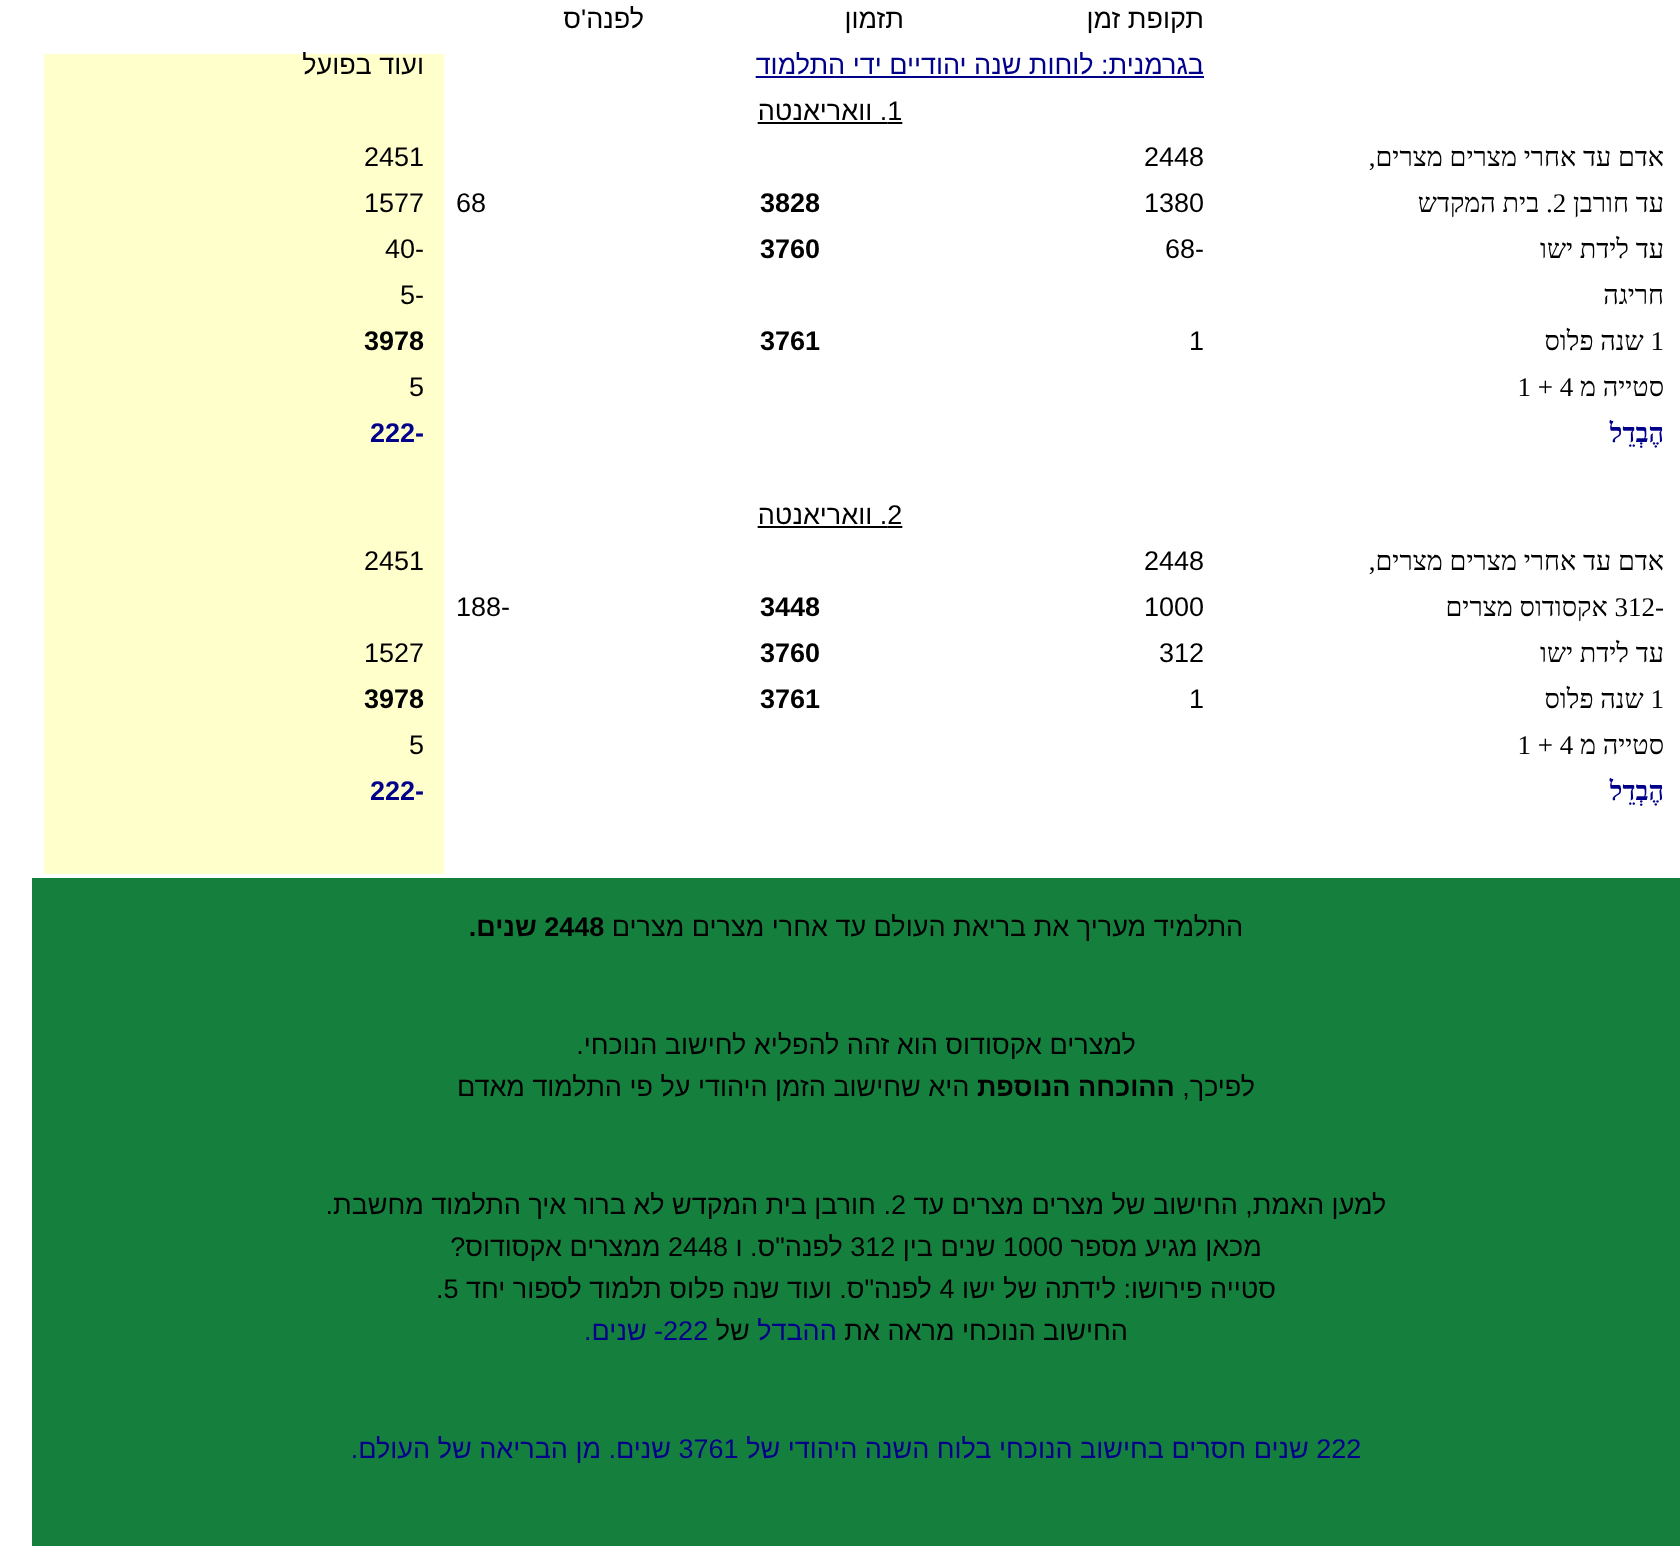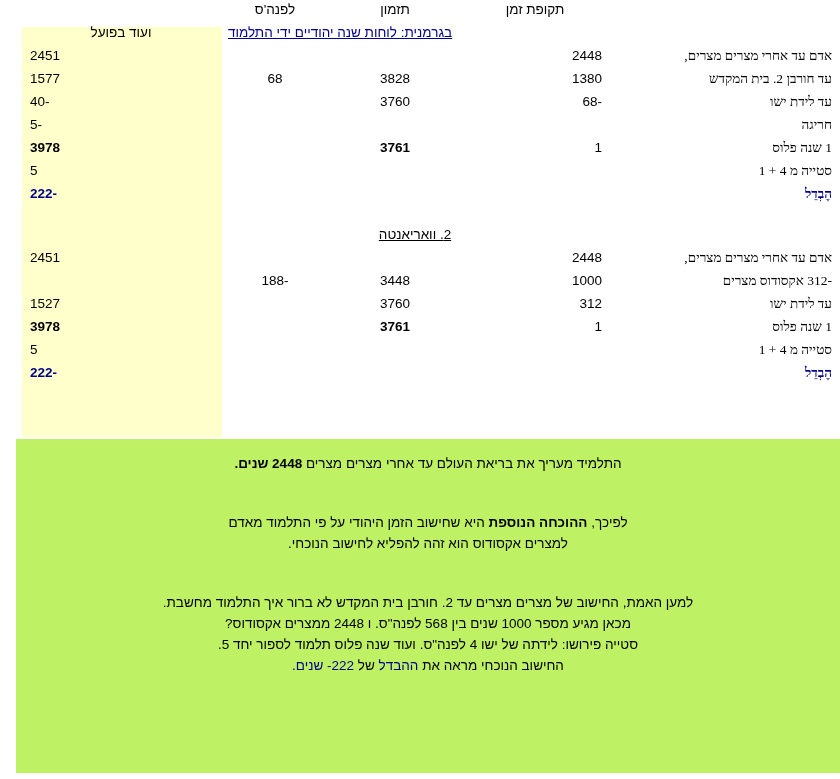--- a/index.html
+++ b/index.html
@@ -45,49 +45,49 @@
     table-layout: fixed;
   }
   table.main td {
     padding: 2px 8px 2px 8px;
     vertical-align: top;
     white-space: nowrap;
   }
   
   .c-label   { width: 230px; text-align: right; font-family: Liberation Serif, serif; }
   .c-tkufa   { width: 150px; }
-  .c-tizmun  { width: 130px; text-align: center; }
-  .c-lifnei  { width: 110px; text-align: center; }
-  .c-bpoal   { width: 198px; text-align: left; }
+  .c-tizmun  { width: 130px; text-align: center; font-weight: bold; }
+  .c-lifnei  { width: 110px; text-align: left; }
+  .c-bpoal   { width: 198px; text-align: right; }
 
   .hdr {
     font-weight: normal;
-    text-align: center;
+    text-align: right;
     padding-bottom: 4px;
   }
   .row-h { height: 23px; }
   .bold { font-weight: bold; }
   .blue { color: #00008b; }
   .uline { text-decoration: underline; }
-  .center { text-align: left; }
+  .center { text-align: right; }
   .sect-title {
     text-align: center;
     text-decoration: underline;
     padding-top: 6px;
   }
   .spacer-row td { height: 14px; padding: 0; }
 
   
   #note-box {
     position: absolute;
     top: 439px;
     right: 0px;
     width: 824px;
     height: 334px;
-    background: #bef264;
+    background: #15803d;
     box-sizing: border-box;
     padding: 14px 22px 10px 22px;
     direction: rtl;
     font-size: 13.5px;
     line-height: 21px;
   }
   #note-box p {
     margin: 0 0 0 0;
   }
   .np {
@@ -122,20 +122,25 @@
         <td class="hdr">תזמון</td>
         <td class="hdr">לפנה'ס</td>
         <td class="hdr"></td>
       </tr>
       <tr class="row-h">
         <td></td>
         <td colspan="3" class="center uline blue">בגרמנית: לוחות שנה יהודיים ידי התלמוד</td>
         <td class="hdr">ועוד בפועל</td>
       </tr>
 
+      <tr class="row-h">
+        <td></td>
+        <td colspan="3" class="sect-title">1. וואריאנטה</td>
+        <td></td>
+      </tr>
 
       <tr class="row-h">
         <td class="c-label">אדם עד אחרי מצרים מצרים,</td>
         <td class="c-tkufa">2448</td>
         <td class="c-tizmun"></td>
         <td class="c-lifnei"></td>
         <td class="c-bpoal">2451</td>
       </tr>
       <tr class="row-h">
         <td class="c-label">עד חורבן 2. בית המקדש</td>
@@ -233,26 +238,27 @@
         <td class="c-bpoal">-222</td>
       </tr>
     </tbody>
   </table>
 </div>
 
 <div id="note-box">
   <p class="np"><span>התלמיד מעריך את בריאת העולם עד אחרי מצרים מצרים </span><span class="nb">2448 שנים.</span></p>
   <div class="gap"></div>
   <div class="gap"></div>
+  <p class="np">למצרים אקסודוס הוא זהה להפליא לחישוב הנוכחי.</p>
   <p class="np"><span>לפיכך, </span><span class="nb">ההוכחה הנוספת</span><span> היא שחישוב הזמן היהודי על פי התלמוד מאדם</span></p>
-  <p class="np">למצרים אקסודוס הוא זהה להפליא לחישוב הנוכחי.</p>
   <div class="gap"></div>
   <div class="gap"></div>
   <p class="np">למען האמת, החישוב של מצרים מצרים עד 2. חורבן בית המקדש לא ברור איך התלמוד מחשבת.</p>
-  <p class="np">מכאן מגיע מספר 1000 שנים בין 568 לפנה"ס. ו 2448 ממצרים אקסודוס?</p>
+  <p class="np">מכאן מגיע מספר 1000 שנים בין 312 לפנה"ס. ו 2448 ממצרים אקסודוס?</p>
   <p class="np">סטייה פירושו: לידתה של ישו 4 לפנה"ס. ועוד שנה פלוס תלמוד לספור יחד 5.</p>
   <p class="np"><span>החישוב הנוכחי מראה את </span><span class="nblue">ההבדל</span><span> של </span><span class="ndb">222- שנים.</span></p>
   <div class="gap"></div>
   <div class="gap"></div>
+  <p class="np"><span class="ndb">222 שנים</span><span class="nblue"> חסרים בחישוב הנוכחי בלוח השנה היהודי של 3761 שנים. מן הבריאה של העולם.</span></p>
   <div class="gap"></div>
   <div class="gap"></div>
 
 </div>
 
 </body></html>

